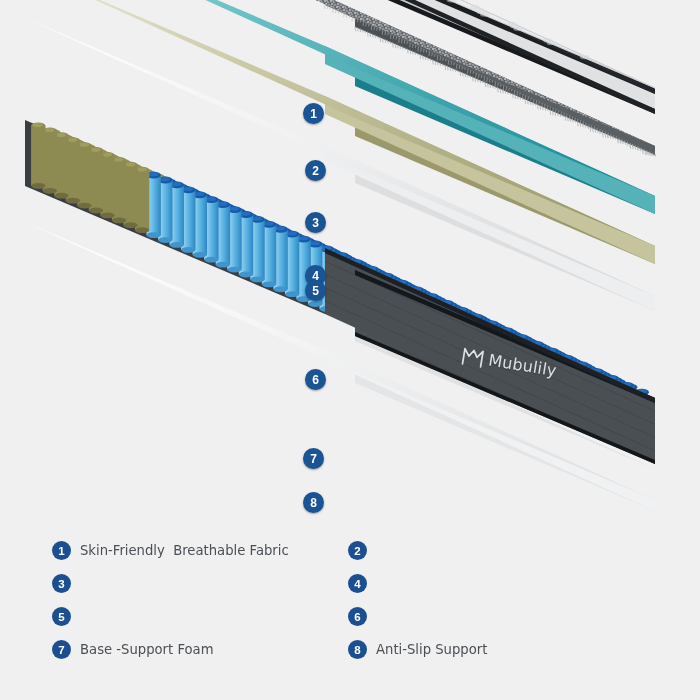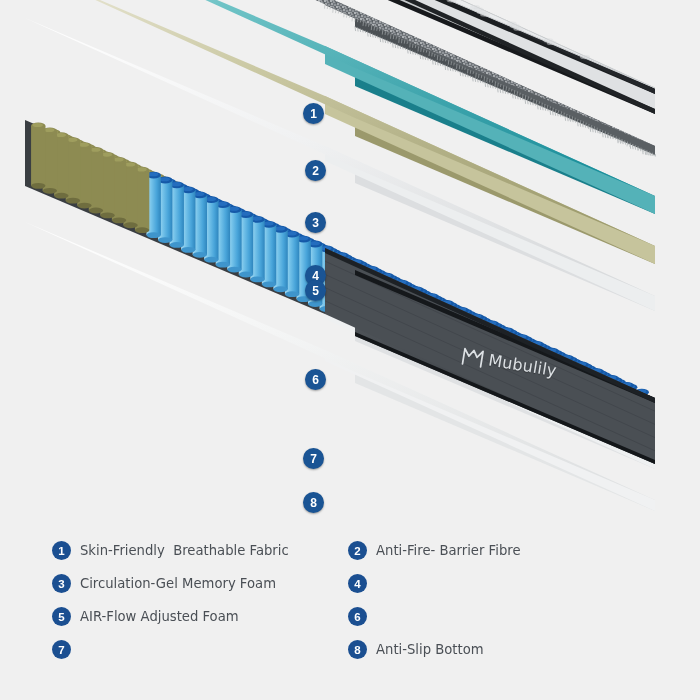--- a/index.html
+++ b/index.html
@@ -1709,39 +1709,37 @@
   </div>
 
   <div class="legend">
     <div class="legend-grid" id="legendGrid">
         <div class="legend-item">
           <div class="legend-badge">1</div>
           <div class="legend-label">Skin-Friendly  Breathable Fabric</div>
         </div>
         <div class="legend-item">
           <div class="legend-badge">2</div>
-          <div class="legend-label">Anti-Fire- Barrier Fibre</div>
         </div>
         <div class="legend-item">
           <div class="legend-badge">3</div>
-          <div class="legend-label">Circulation-Gel Memory Foam</div>
         </div>
         <div class="legend-item">
           <div class="legend-badge">4</div>
         </div>
         <div class="legend-item">
           <div class="legend-badge">5</div>
-          <div class="legend-label">AIR-Flow Adjusted Foam</div>
         </div>
         <div class="legend-item">
           <div class="legend-badge">6</div>
         </div>
         <div class="legend-item">
           <div class="legend-badge">7</div>
+          <div class="legend-label">Base -Support Foam</div>
         </div>
         <div class="legend-item">
           <div class="legend-badge">8</div>
-          <div class="legend-label">Anti-Slip Bottom</div>
+          <div class="legend-label">Anti-Slip Support</div>
         </div>
       </div>
   </div>
 
 </div>
 
 </body></html>

